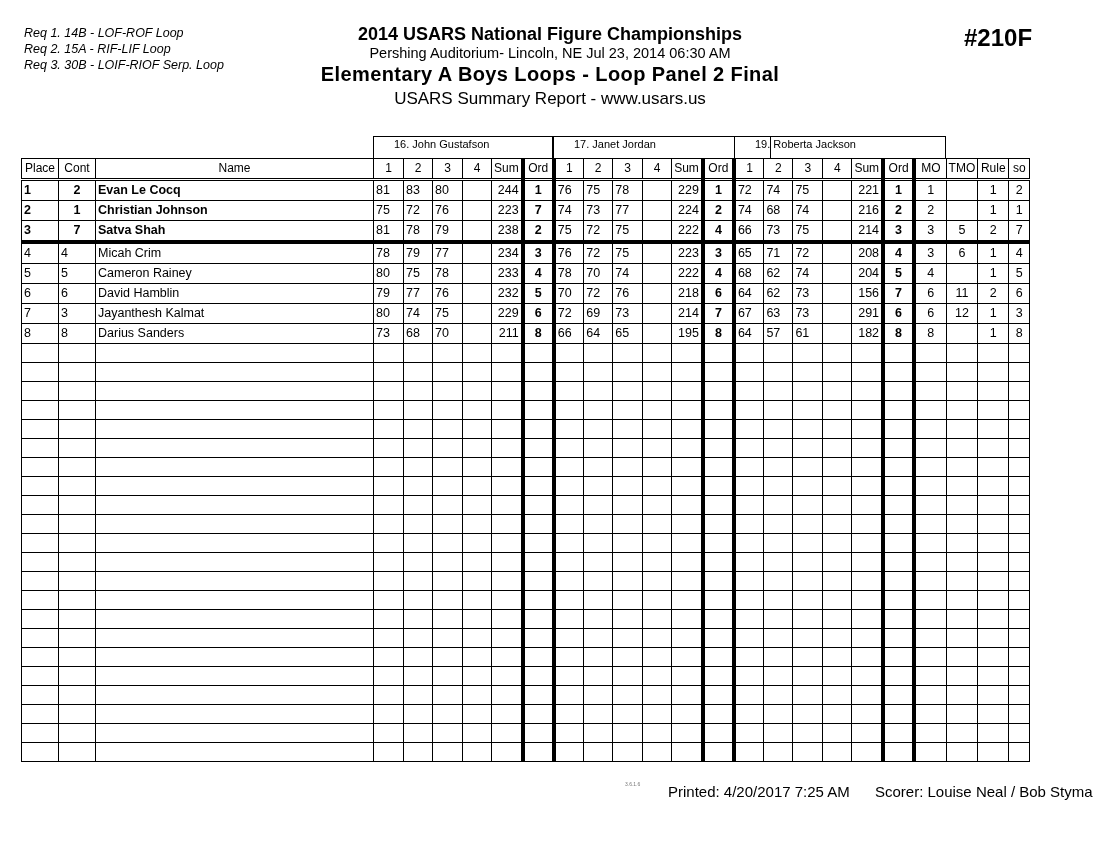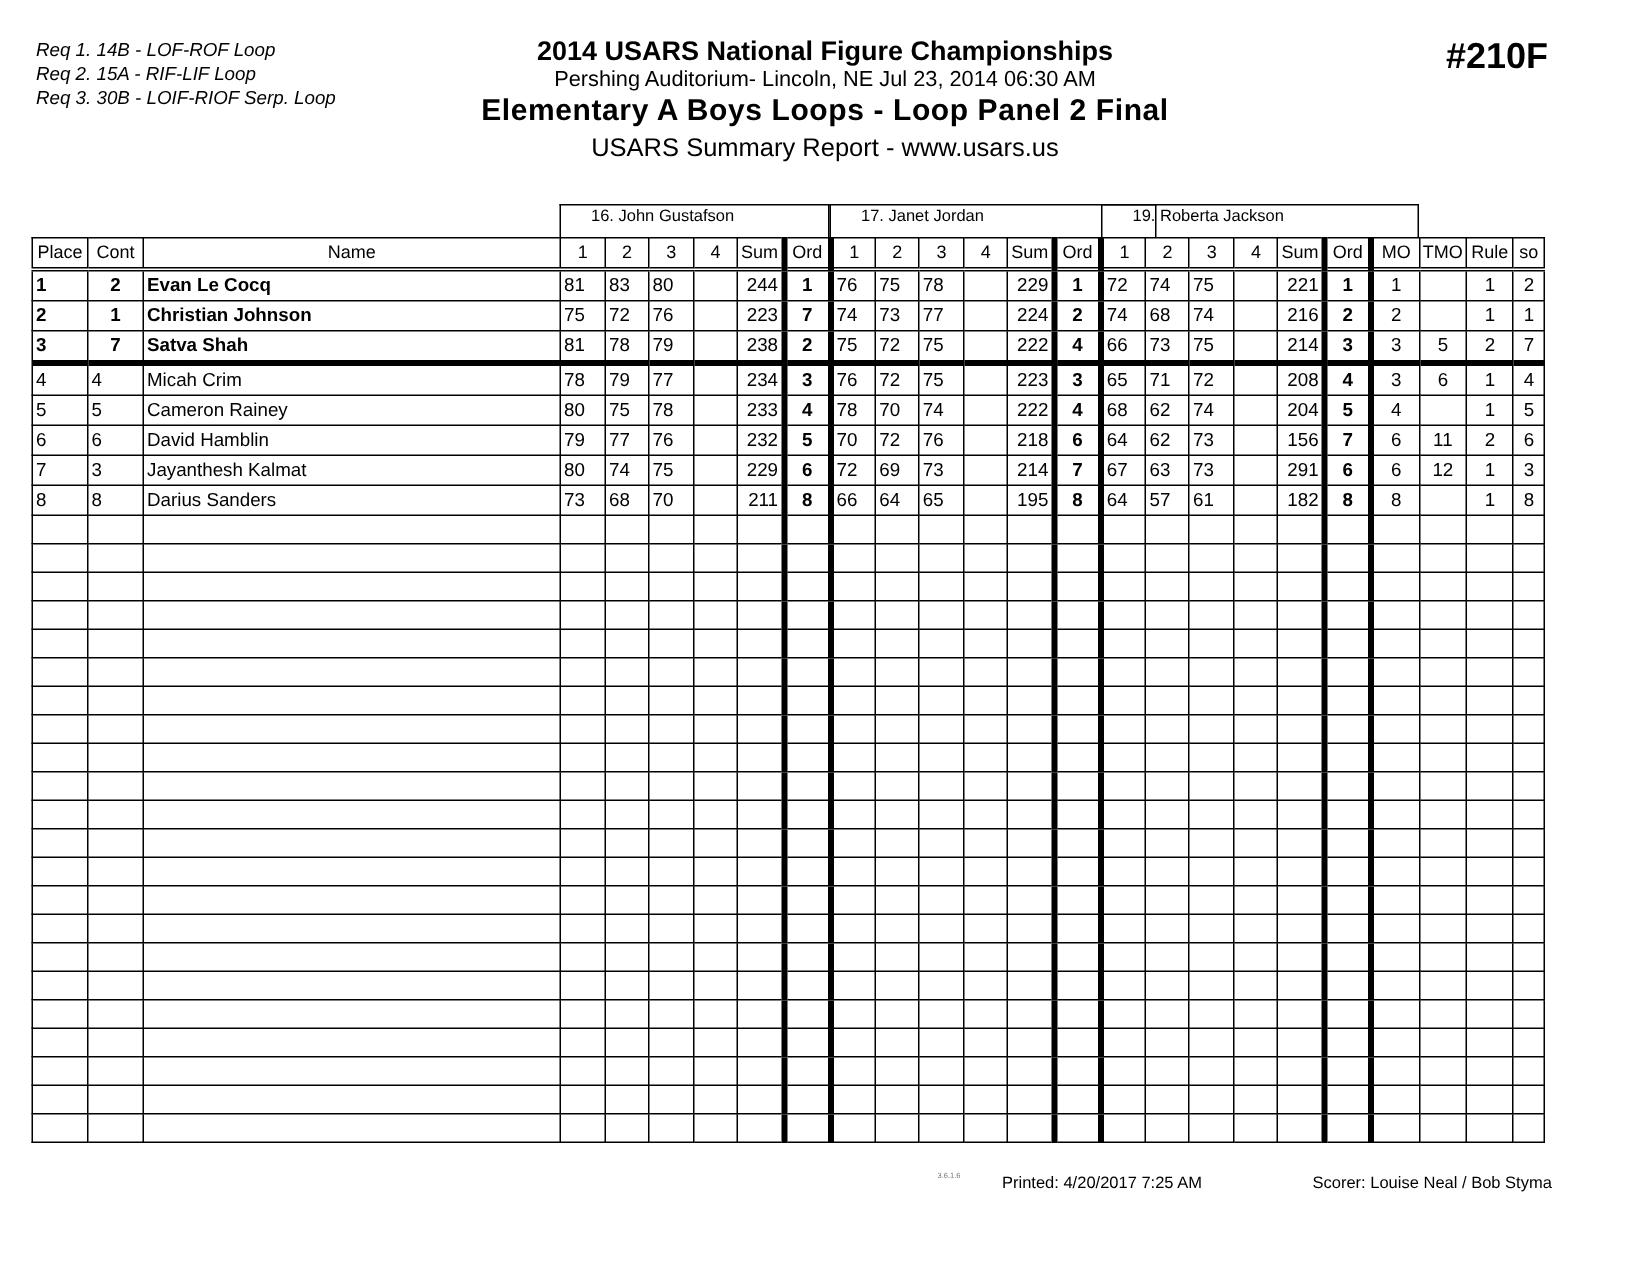--- a/index.html
+++ b/index.html
@@ -28,21 +28,21 @@
   td.c { text-align: center; }
   td.r { text-align: right; }
   td.l { text-align: left; }
   tr.top td { font-weight: bold; }
   tr.top td.sc { font-weight: normal; }
   tr.cut td { border-bottom: 4px solid #000; }
   td.ord { font-weight: bold; text-align: center; }
   td.thickL { border-left: 4px solid #000 !important; }
   td.thickR { border-right: 4px solid #000 !important; }
 
-  .foot { position: absolute; top: 783px; font-size: 11px; white-space: nowrap; padding-left: 19px; }
+  .foot { position: absolute; top: 783px; font-size: 15px; white-space: nowrap; padding-left: 19px; }
   .ver { position: absolute; left: 625px; top: 781px; font-size: 5px; color: #777; }
 </style>
 </head>
 <body>
 
 <div class="req">
   <div>Req  1.  14B - LOF-ROF Loop</div>
   <div>Req  2.  15A - RIF-LIF Loop</div>
   <div>Req  3.  30B - LOIF-RIOF Serp. Loop</div>
 </div>

